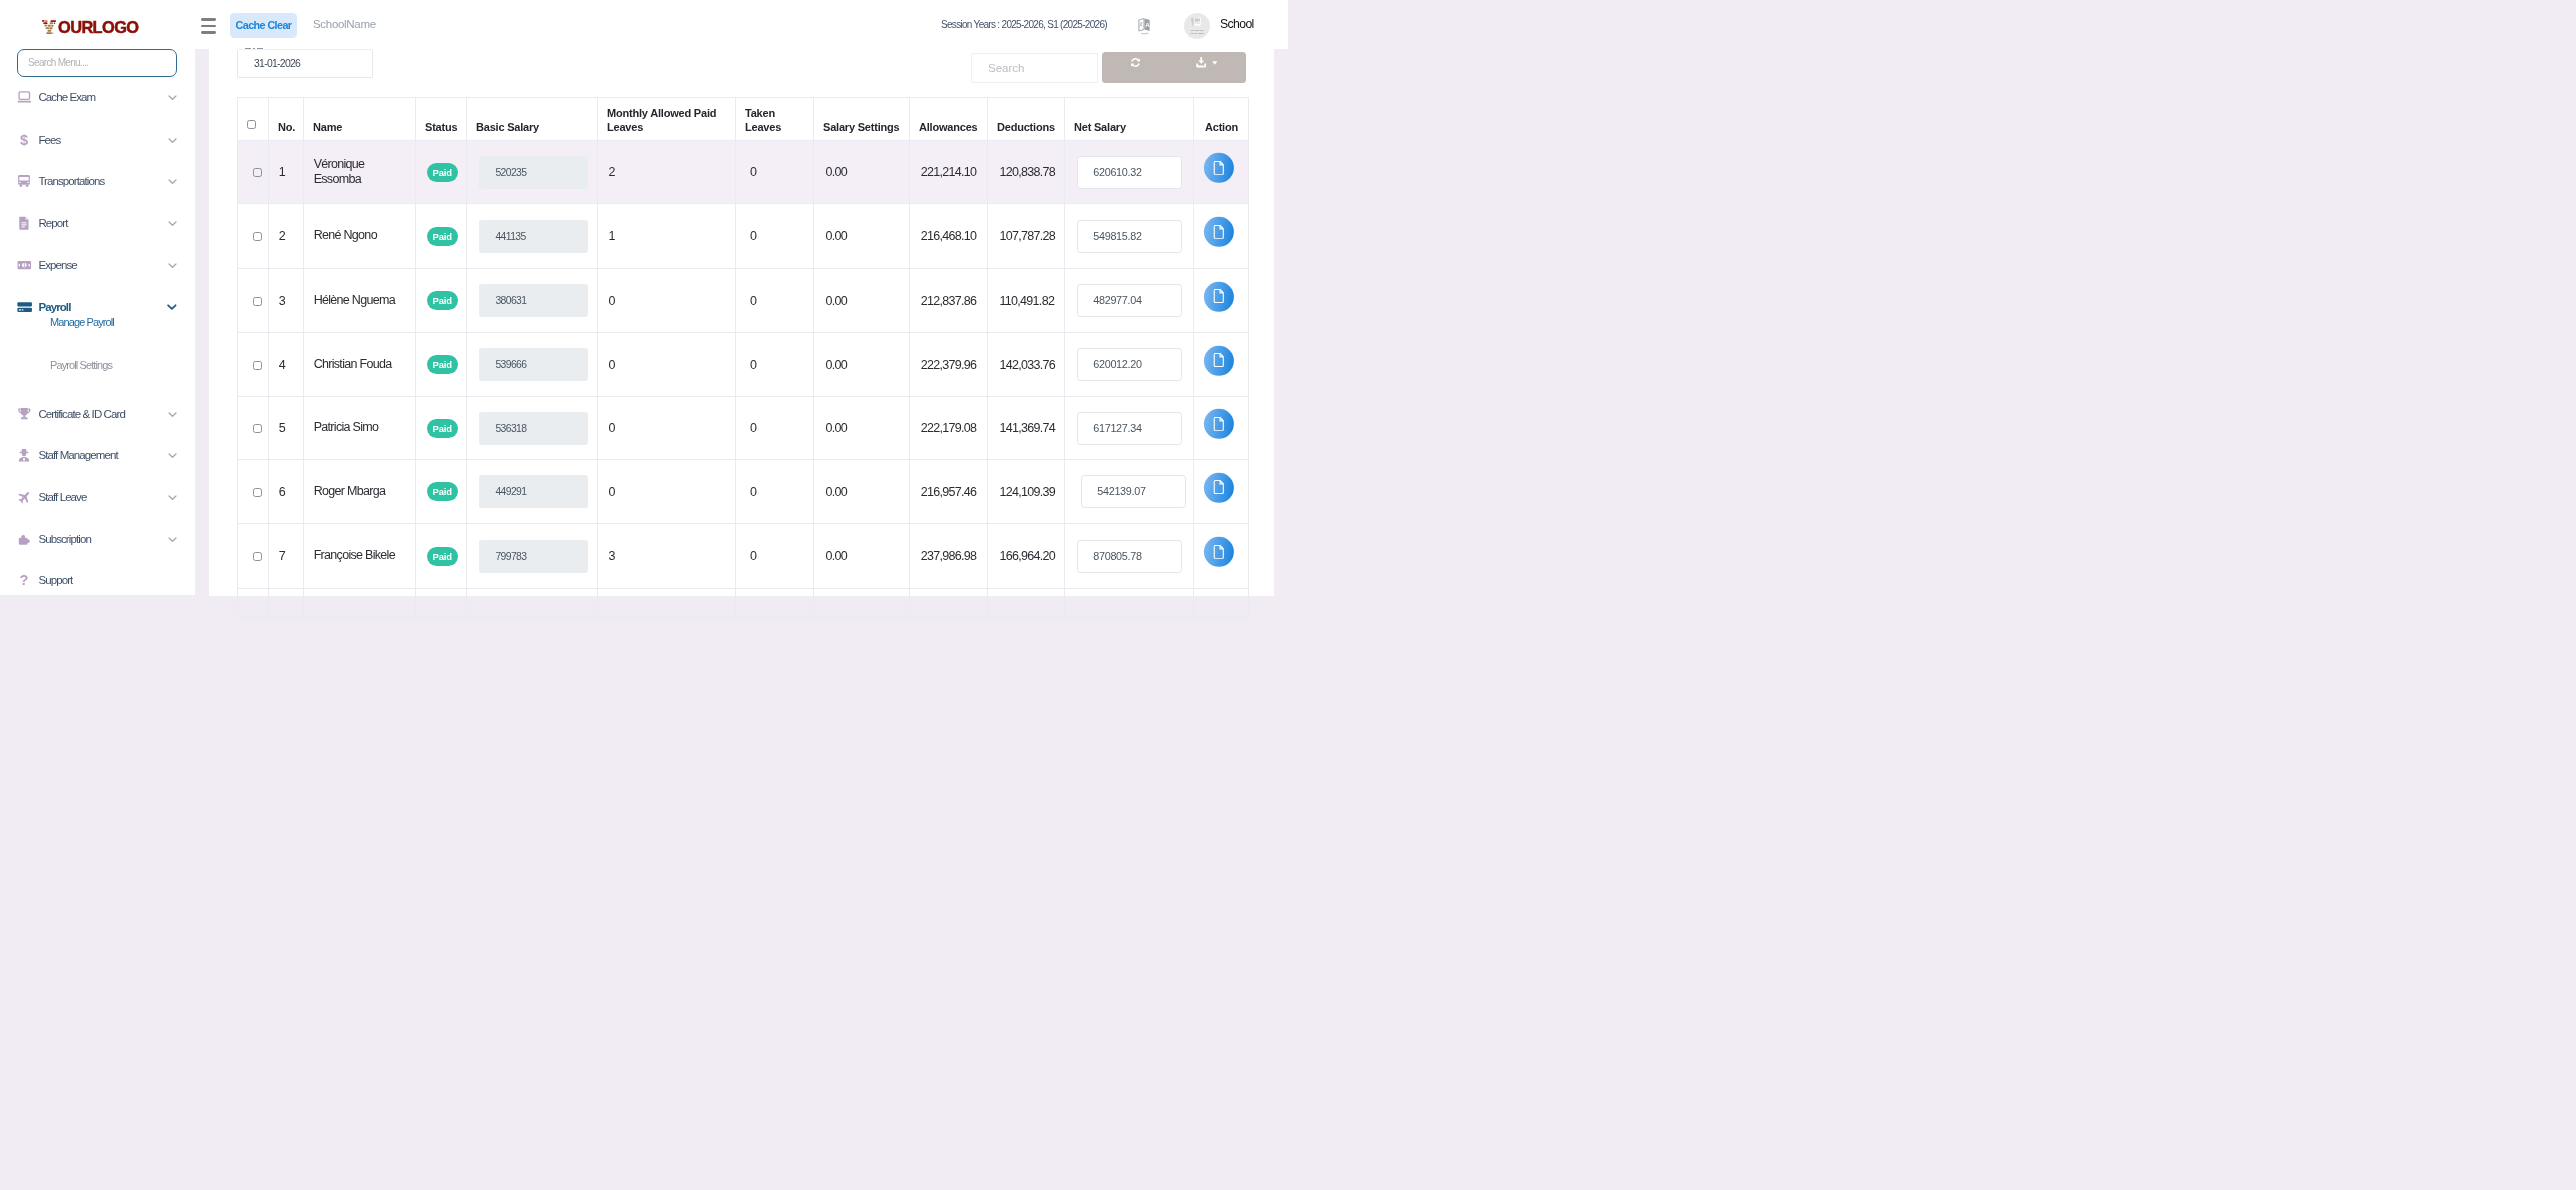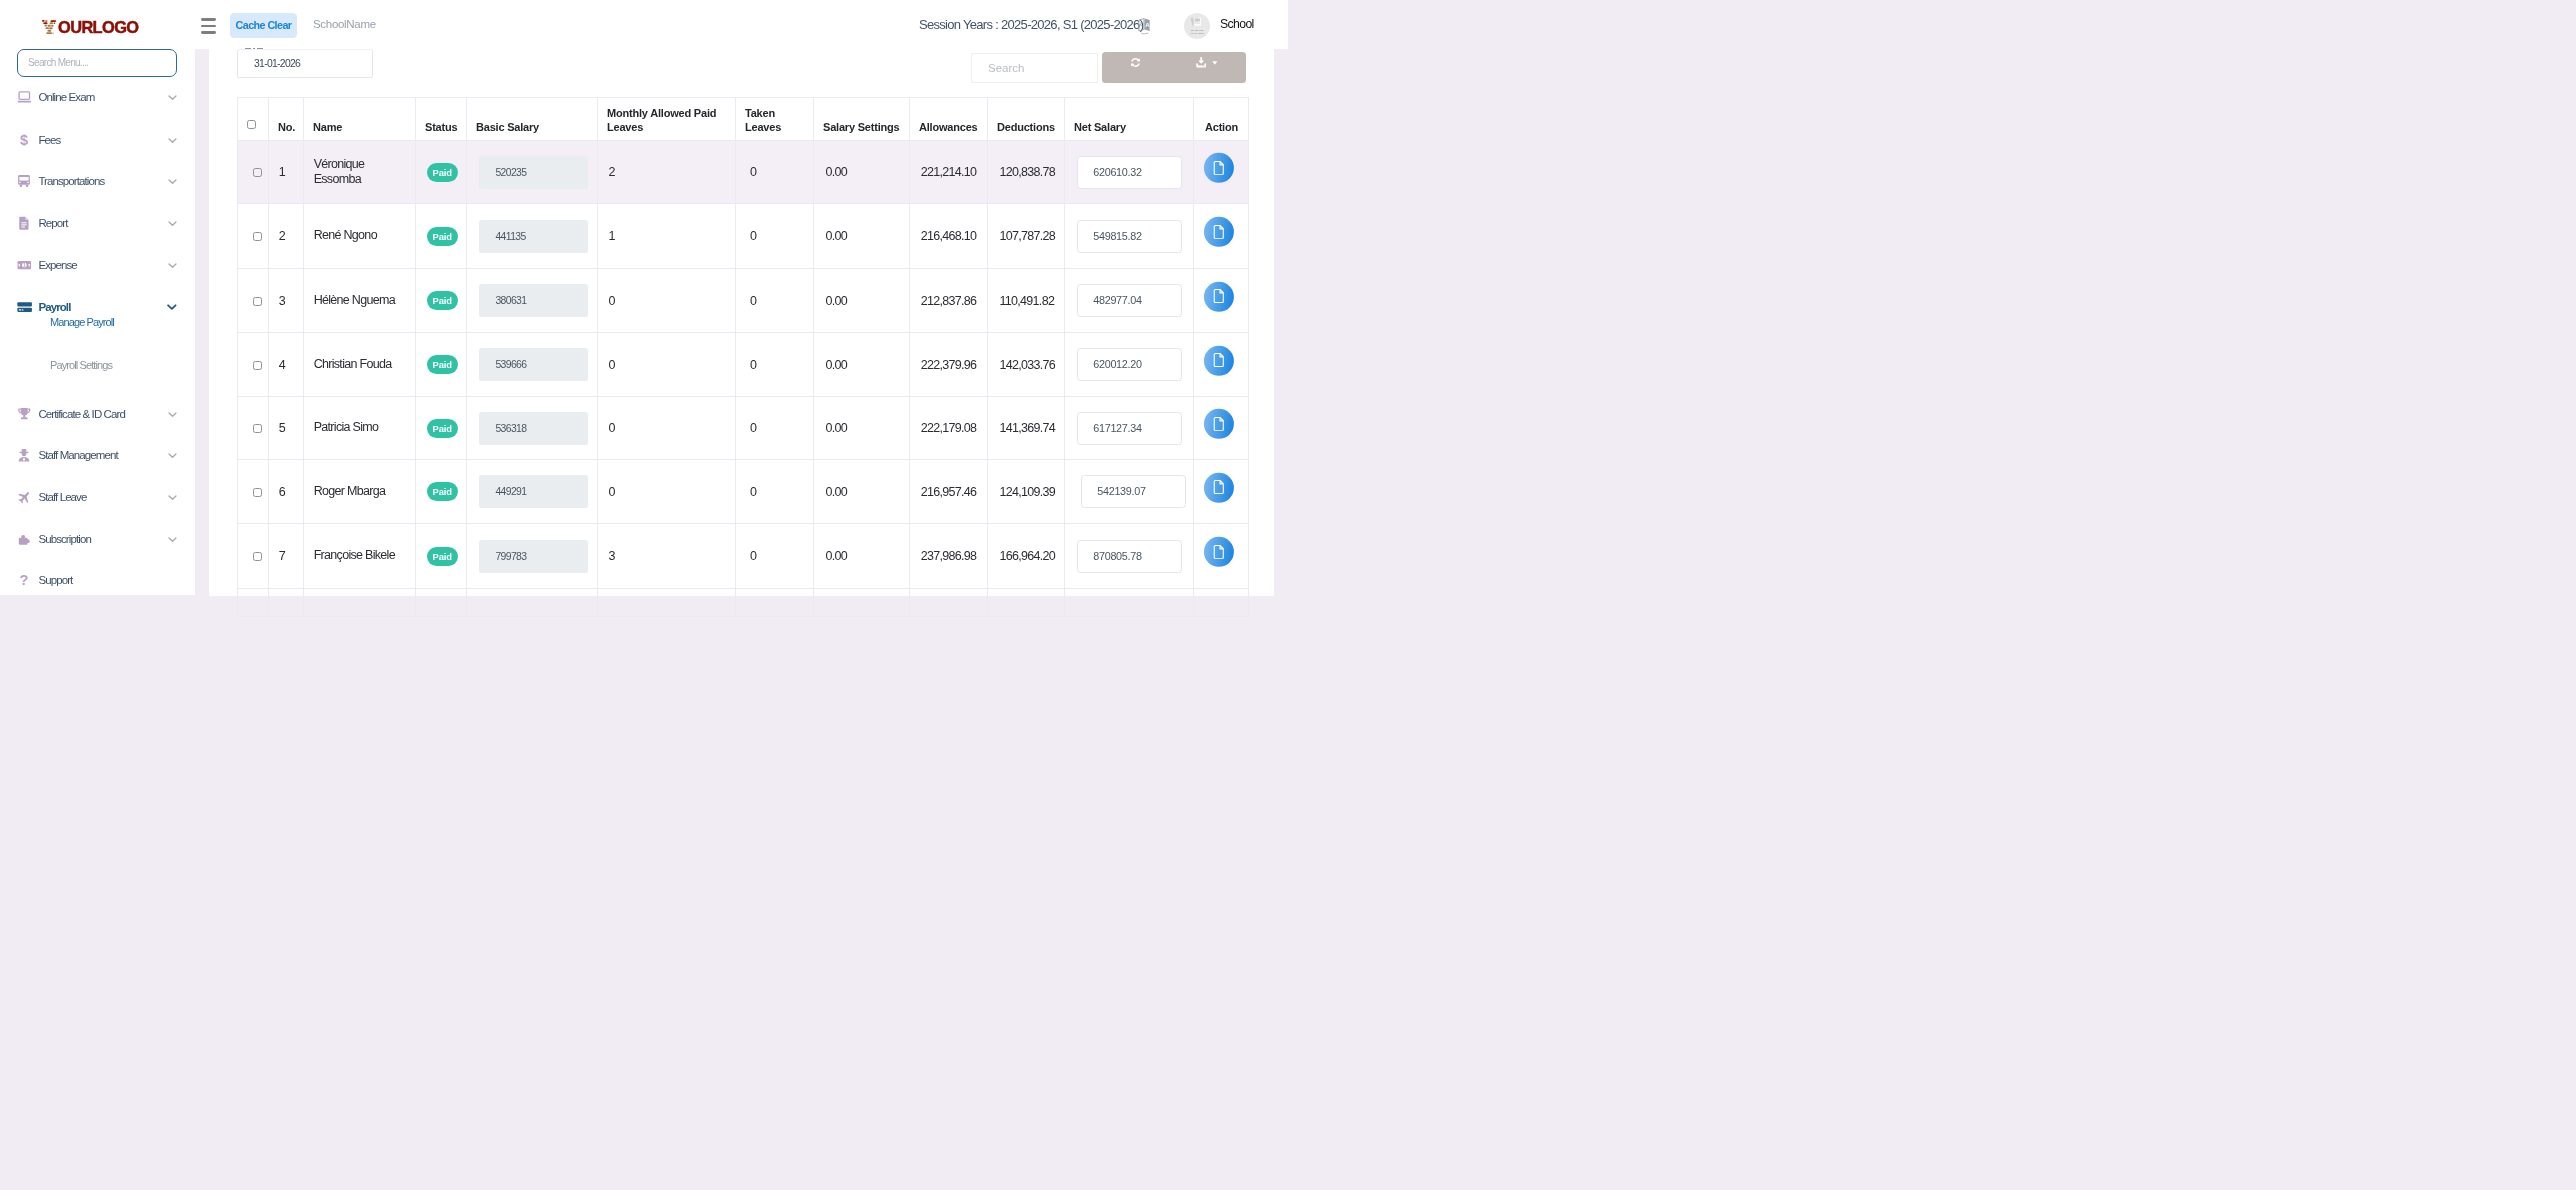--- a/index.html
+++ b/index.html
@@ -4,21 +4,21 @@
 <style>
 * { margin:0; padding:0; box-sizing:border-box; }
 html,body { width:1288px; height:595px; overflow:hidden; background:#f1ecf3; font-family:"Liberation Sans", sans-serif; }
 #topbar { position:absolute; left:0; top:0; width:1288px; height:49px; background:#fff; }
 #sidebar { position:absolute; left:0; top:0; width:195px; height:595px; background:#fff; z-index:5;text-decoration:underline; }
 #card { position:absolute; left:209px; top:49px; width:1065px; height:547px; background:#fff; }
 
 .hbar { position:absolute; left:201px; width:15px; height:2.6px; background:#7e7e82; border-radius:1.4px; }
 #cacheclear { position:absolute; left:230px; top:13px; width:67px; height:25px; background:#d8e9fb; border-radius:4.2px; color:#1a85da; font-size:10.8px; font-weight:bold; text-align:center; line-height:25px; letter-spacing:-0.6px; }
 #schoolname { position:absolute; left:313px; top:0; height:49px; line-height:49px; color:#98a1ab; font-size:11.5px; letter-spacing:-0.3px; }
-#session { position:absolute; left:919px; top:0; height:49px; line-height:49px; color:#42526a; font-size:13px; letter-spacing:-0.7px; }
+#session { position:absolute; left:941px; top:0; height:49px; line-height:49px; color:#42526a; font-size:10px; letter-spacing:-0.7px; }
 #translate { position:absolute; left:1138px; top:16.7px; }
 #avatar { position:absolute; left:1184px; top:13px; width:26px; height:26px; border-radius:50%; background:#e8e8e8; overflow:hidden; }
 #schooltxt { position:absolute; left:1220px; top:0; height:49px; line-height:49px; color:#131316; font-size:12.2px; letter-spacing:-0.6px; }
 
 #logo { position:absolute; left:42px; top:19.5px; }
 #logotext { position:absolute; left:58px; top:18.4px; font-size:16.4px; font-weight:bold; color:#8a1108; letter-spacing:-0.6px; -webkit-text-stroke:0.5px #8a1108; }
 #sidesearch { position:absolute; left:17.4px; top:49px; width:160px; height:28px; border:1px solid #2d6c90; border-radius:7px; color:#aeb2b8; font-size:10px; line-height:26.5px; padding-left:9.7px; letter-spacing:-0.7px; }
 .mitem { position:absolute; left:17.4px; width:160px; height:21px; }
 .mitem .mic { position:absolute; left:0; top:50%; transform:translateY(-50%); width:14px; height:14px; }
 .mitem .mlabel { position:absolute; left:21px; top:50%; transform:translateY(-50%); font-size:11.5px; color:#3d4f66; letter-spacing:-0.9px; white-space:nowrap; }
@@ -94,21 +94,21 @@
    <rect x="6.2" y="17.7" width="8.2" height="2.5" rx="1.25" fill="#a87c45"></rect>
    <rect x="14.9" y="17.9" width="1.9" height="1.9" rx="0.95" fill="#a87c45"></rect>
  </svg>
  <div id="logotext">OURLOGO</div>
  <div id="sidesearch">Search Menu....</div>
  <div class="mitem" style="top:86px">
       <span class="mic"><svg width="14.6" height="14" viewBox="0 0 21 20">
           <rect x="3" y="2.5" width="15" height="11" rx="1.6" fill="none" stroke="#b7a1c3" stroke-width="1.9"></rect>
           <path d="M1 15.5 h19 v1.2 a1.2 1.2 0 0 1 -1.2 1.2 h-16.6 a1.2 1.2 0 0 1 -1.2 -1.2 z" fill="#b7a1c3"></path>
         </svg></span>
-      <span class="mlabel" style="">Online Exam</span>
+      <span class="mlabel" style="">Cache Exam</span>
       <span class="mchev"><svg width="9" height="5.6" viewBox="0 0 13 8">
           <path d="M1.5 1.5 L6.5 6.2 L11.5 1.5" fill="none" stroke="#a9a9ad" stroke-width="1.9" stroke-linecap="round" stroke-linejoin="round"></path>
         </svg></span>
     </div>
  <div class="mitem" style="top:129px">
       <span class="mic"><svg width="14" height="15.3" viewBox="0 0 20 22">
           <text x="10" y="17.5" font-size="21" font-weight="bold" fill="#b7a1c3" text-anchor="middle" font-family="Liberation Sans">$</text>
         </svg></span>
       <span class="mlabel" style="">Fees</span>
       <span class="mchev"><svg width="9" height="5.6" viewBox="0 0 13 8">

